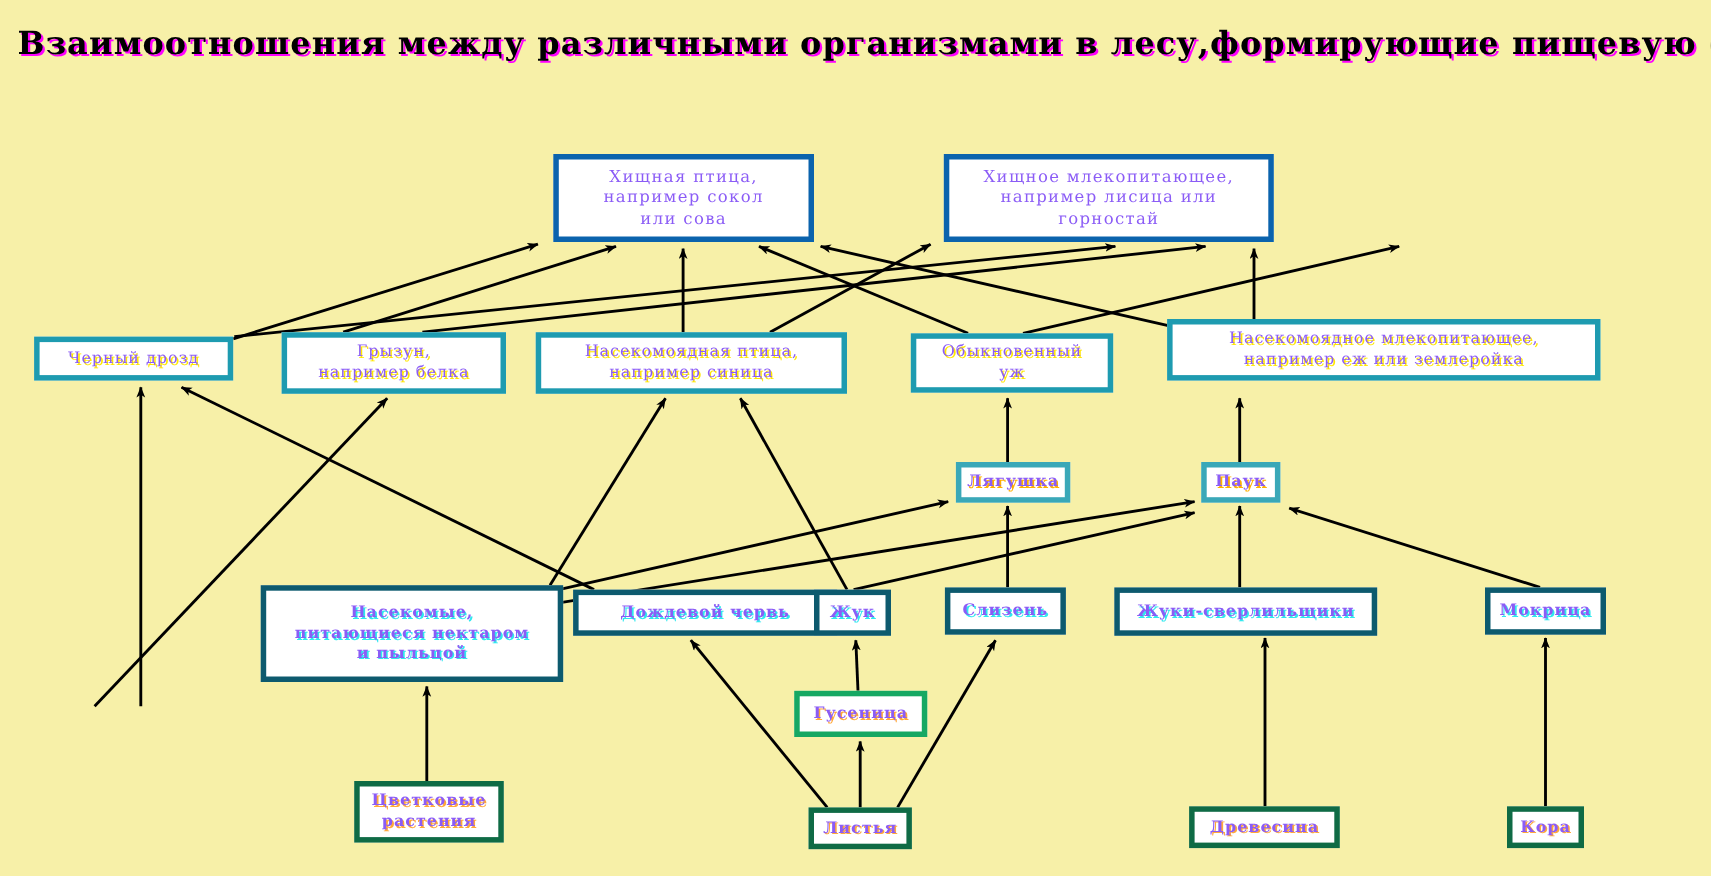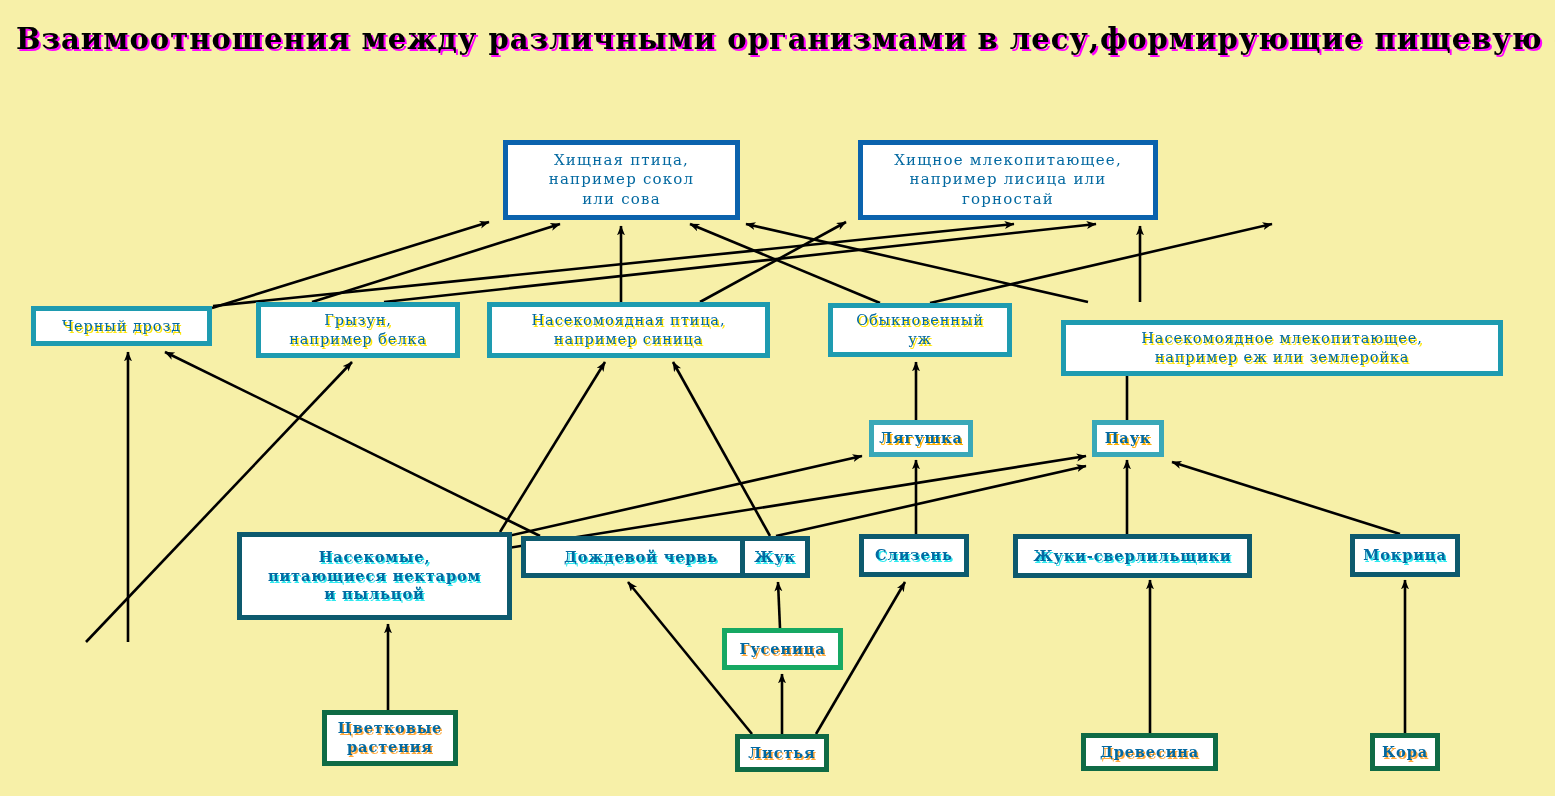--- a/index.html
+++ b/index.html
@@ -45,21 +45,21 @@
     box-sizing: border-box;
     background: #ffffff;
     display: flex;
     align-items: center;
     justify-content: center;
     text-align: center;
     font-family: "DejaVu Serif", "Liberation Serif", serif;
     font-size: 14.5px;
     line-height: 1.28;
     letter-spacing: 0.9px;
-    color: #0369a1;
+    color: #8b5cf6;
     white-space: pre-line;
     z-index: 5;
   }
 
   
   .lvl-top {
     border: 5px solid #0b63ad;
     font-size: 15px;
     letter-spacing: 1.2px;
   }
@@ -158,21 +158,21 @@
 например лисица или
 горностай</div>
 
   <div class="node lvl-mid" style="left:31px;  top:306px; width:181px; height:40px;">Черный дрозд</div>
   <div class="node lvl-mid" style="left:256px; top:302px; width:204px; height:56px;">Грызун,
 например белка</div>
   <div class="node lvl-mid" style="left:487px; top:302px; width:283px; height:56px;">Насекомоядная птица,
 например синица</div>
   <div class="node lvl-mid" style="left:828px; top:303px; width:184px; height:54px;">Обыкновенный
 уж</div>
-  <div class="node lvl-mid" style="left:1061px;top:320px; width:442px; height:56px;">Насекомоядное млекопитающее,
+  <div class="node lvl-mid" style="left:1061px;top:290px; width:394px; height:56px;">Насекомоядное млекопитающее,
 например еж или землеройка</div>
 
   <div class="node lvl-small" style="left:869px; top:420px; width:104px; height:37px;">Лягушка</div>
   <div class="node lvl-small" style="left:1092px;top:420px; width:72px;  height:37px;">Паук</div>
 
   <div class="node lvl-prim" style="left:237px; top:532px; width:275px; height:88px;">Насекомые,
 питающиеся нектаром
 и пыльцой</div>
   <div class="node lvl-prim" style="left:521px; top:536px; width:240px; height:42px;">Дождевой червь</div>
   <div class="node lvl-prim" style="left:740px; top:536px; width:70px;  height:42px;">Жук</div>

